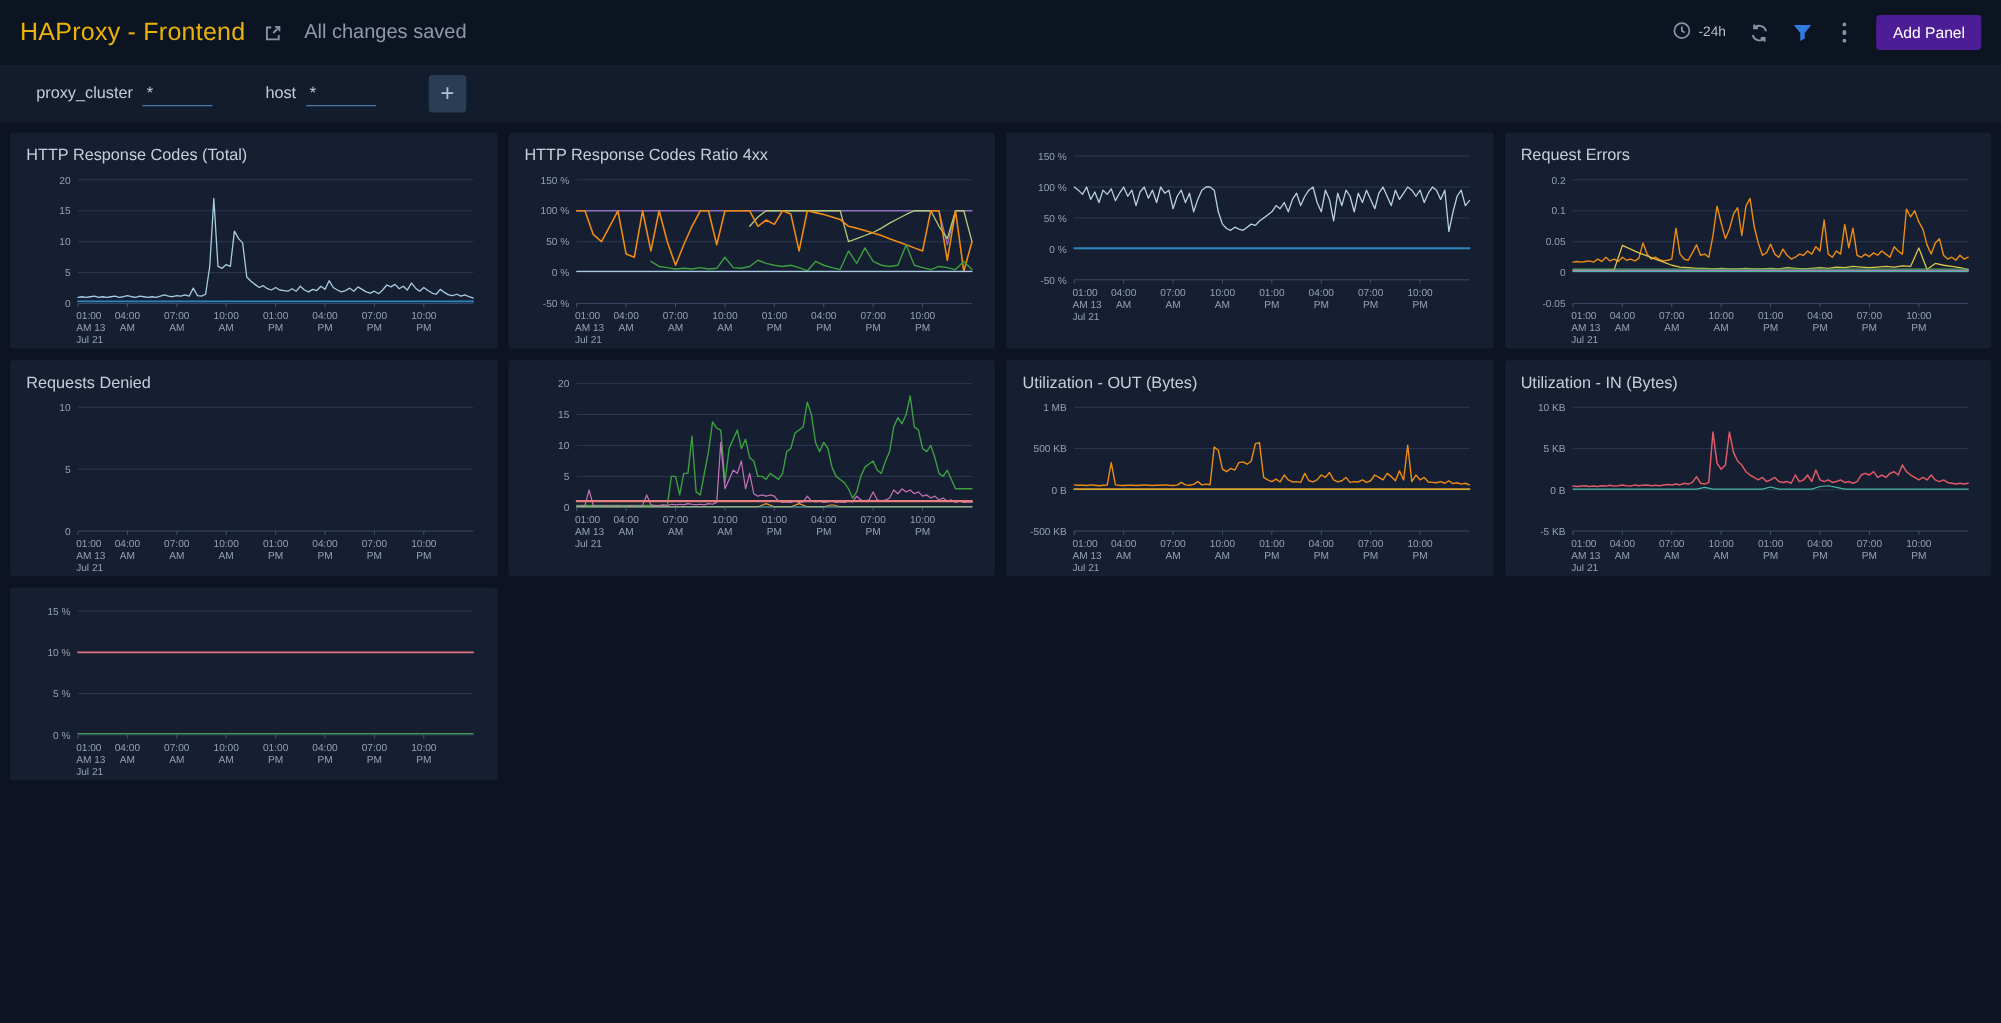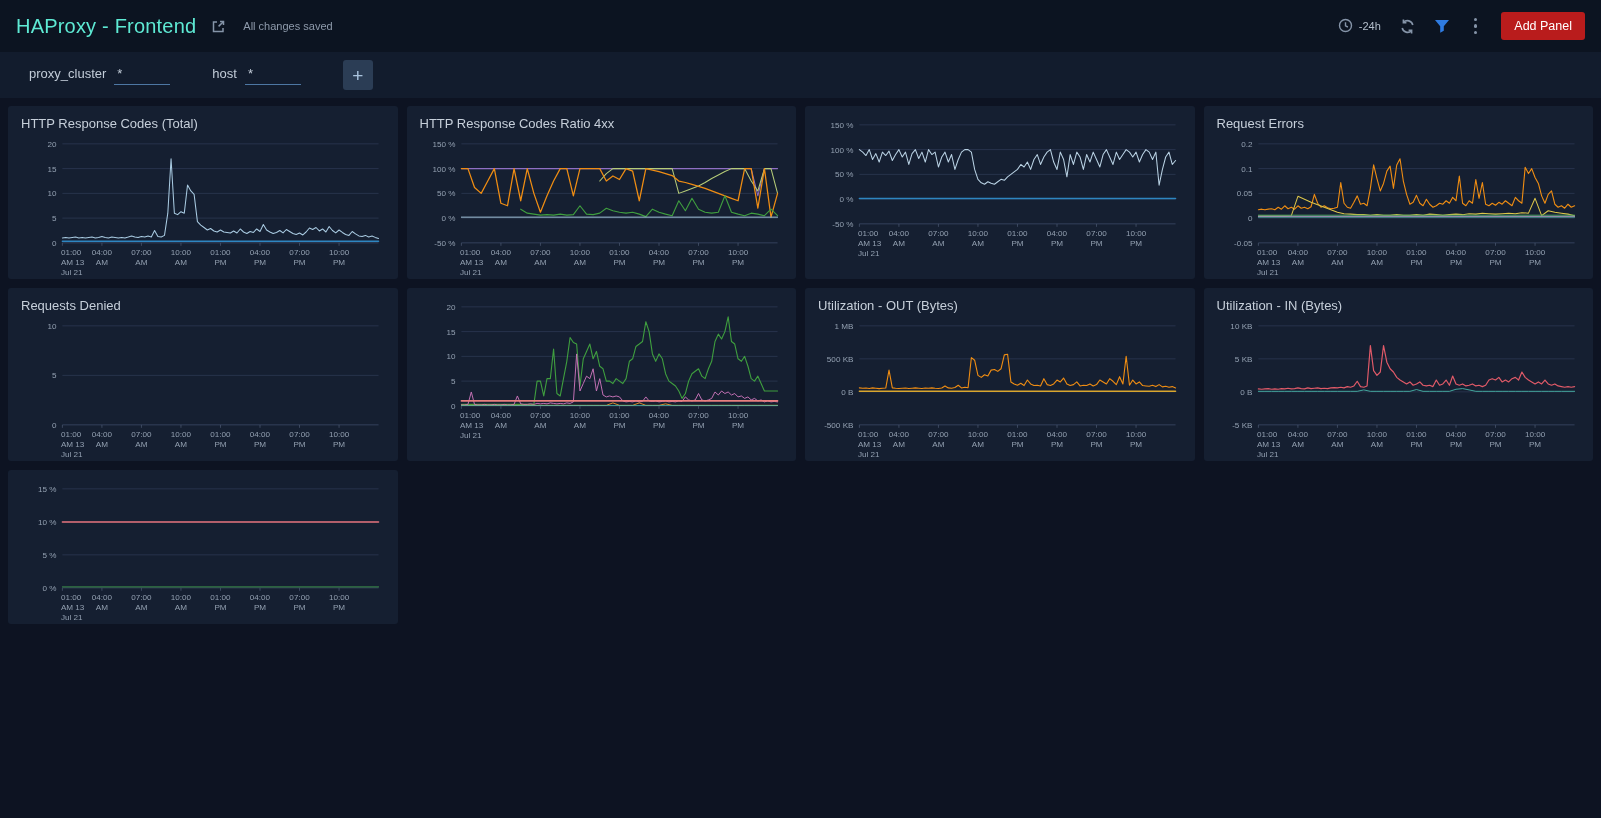--- a/index.html
+++ b/index.html
@@ -8,30 +8,30 @@
     width:1601px; height:818px; overflow:hidden;
     background:#0d1322;
     font-family:"Liberation Sans", sans-serif;
     color:#c6cfda;
   }
   
   .header {
     height:52px; background:#0c1421;
     display:flex; align-items:center; padding:0 16px;
   }
-  .header h1 { margin:0; font-size:20px; font-weight:400; color:#5eead4; letter-spacing:0.2px; }
+  .header h1 { margin:0; font-size:20px; font-weight:400; color:#eab308; letter-spacing:0.2px; }
   .edit-ic { margin-left:14px; display:flex; align-items:center; cursor:pointer; }
-  .save-status { margin-left:16px; font-size:11px; color:#8e9aab;text-align:right; }
+  .save-status { margin-left:16px; font-size:16px; color:#8e9aab;text-align:right; }
   .hdr-right { margin-left:auto; display:flex; align-items:center; gap:18px; }
   .time-range { display:flex; align-items:center; gap:6px; color:#b4bfcc; font-size:11px; cursor:pointer; }
   .icon-btn { display:flex; align-items:center; cursor:pointer; }
   .kebab { display:flex; flex-direction:column; gap:3px; padding:2px 6px; cursor:pointer; }
   .kebab span { width:3.5px; height:3.5px; border-radius:50%; background:#8594a8; }
   .add-panel {
-    background:#b91c1c; color:#fff; border:none; border-radius:3px;
+    background:#4c1d95; color:#fff; border:none; border-radius:3px;
     font-size:12.5px; padding:7px 13px; cursor:pointer; font-family:inherit;
   }
   
   .filter-bar {
     height:46px; background:#121c2d; display:flex; align-items:center; padding:0 29px;
   }
   .filter-field { display:flex; align-items:baseline; margin-right:42px; }
   .filter-field .flabel { font-size:13px; color:#c2ccd8; }
   .filter-field .fvalue {
     margin-left:8px; min-width:56px; font-size:13px; color:#c2ccd8;

